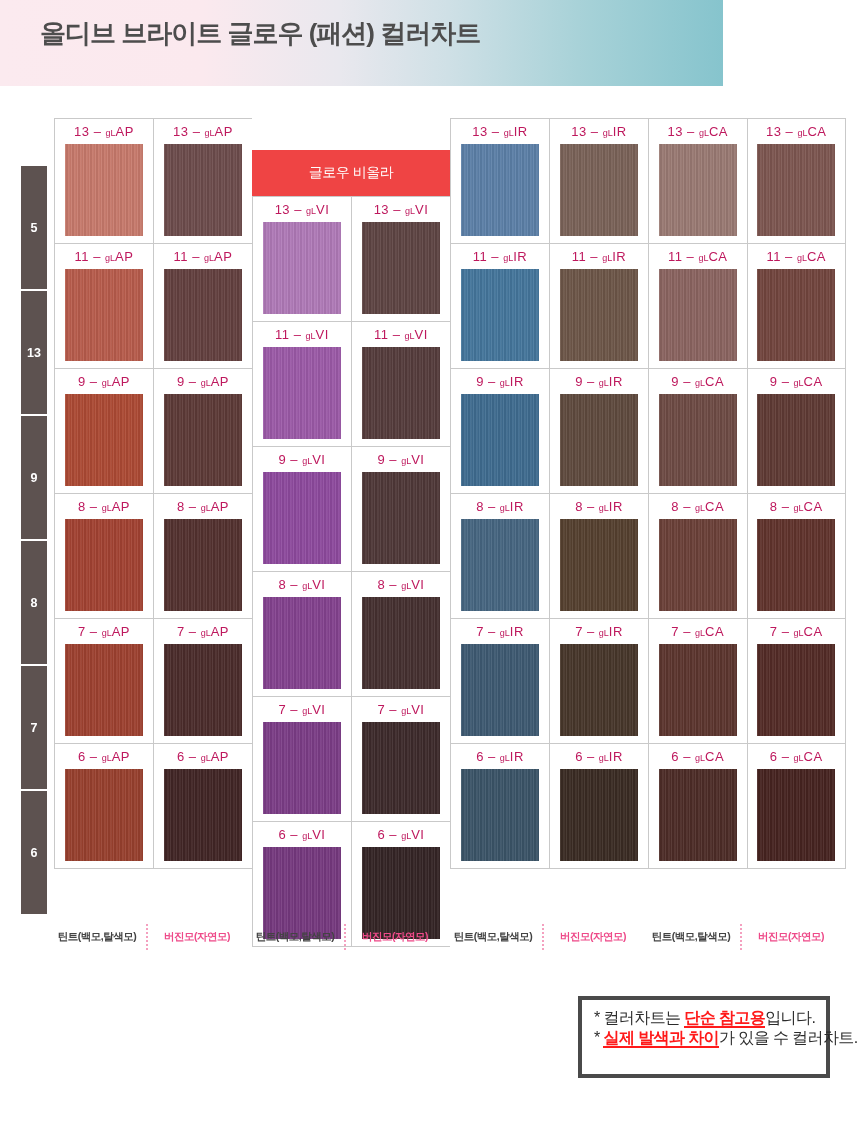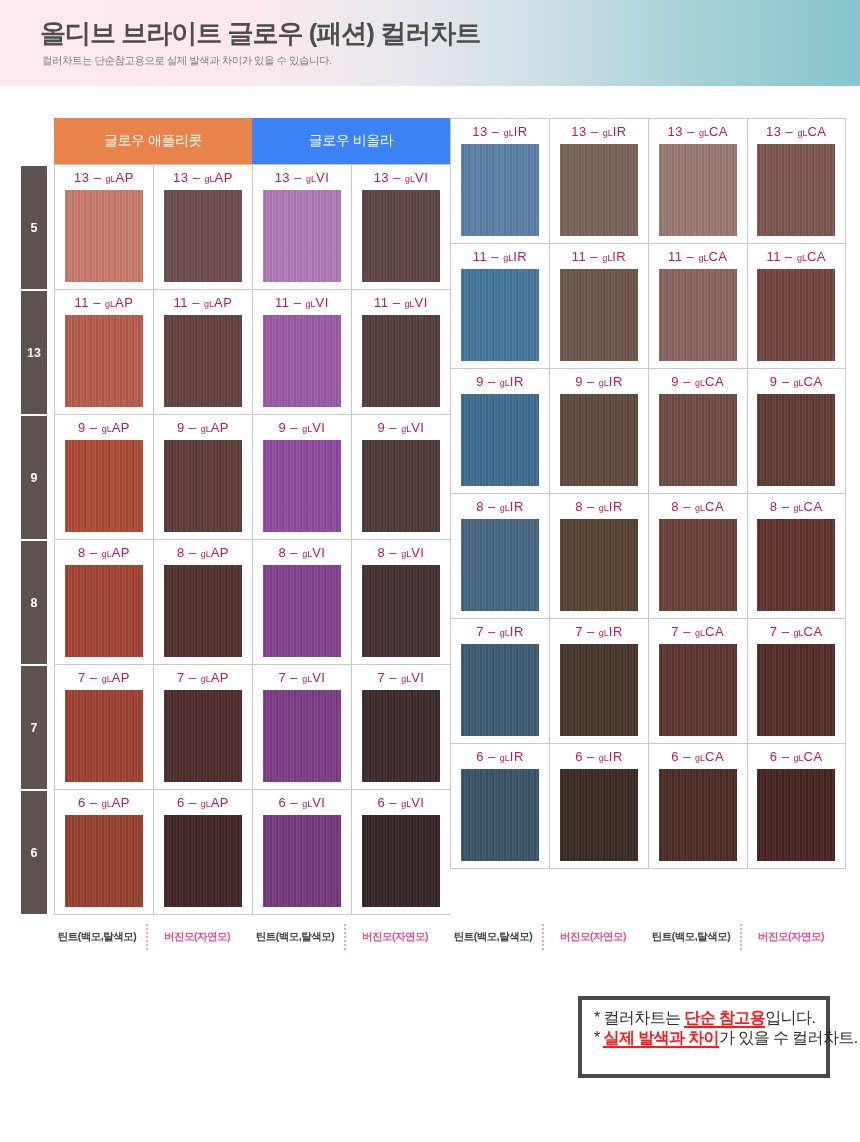--- a/index.html
+++ b/index.html
@@ -12,21 +12,21 @@
   }
   #page {
     position: relative;
     width: 860px; height: 1142px;
     background: #ffffff;
   }
 
   
   .banner {
     position: absolute; left: 0; top: 0;
-    width: 860px; height: 86px;
+    width: 723px; height: 86px;
     background: linear-gradient(to right,
         #fbeaef 0%, #fbe9ee 28%, #e9e8ee 47%,
         #cfe0e6 62%, #a8d2d8 80%, #86c4cd 100%);
   }
   .banner-title {
     position: absolute; left: 40px; top: 16px;
     font-size: 26px; font-weight: bold;
     color: #4d4d4d;
     letter-spacing: -1px;
     white-space: nowrap;
@@ -173,36 +173,34 @@
     border-bottom: 2px solid #ff1a1a;
   }
 </style>
 </head>
 <body>
 
 <div id="page">
 
   <div class="banner">
     <div class="banner-title">올디브 브라이트 글로우 (패션) 컬러차트</div>
-    <div class="banner-sub">컬러차트는 단순참고용으로 실제 발색과 차이가 있을 수 있습니다.</div>
   </div>
 
   <div class="chart">
     <div class="chart-row-flex">
       <div class="rail">
           <div class="rail-cell" style="height: 125px;">5</div>
           <div class="rail-cell" style="height: 125px;">13</div>
           <div class="rail-cell" style="height: 125px;">9</div>
           <div class="rail-cell" style="height: 125px;">8</div>
           <div class="rail-cell" style="height: 125px;">7</div>
           <div class="rail-cell" style="height: 125px;">6</div>
         </div>
       <div class="groups">
           <div class="group">
-            <div class="group-head" style="background: rgb(232, 132, 74);">글로우 애플리콧</div>
             <div class="group-body">
               <div class="subcol">
                 <div class="cell" style="height: 125px;">
                   <div class="cell-label">13 – <span class="pref">gL</span>AP</div>
                   <div class="swatch" style="height: 96px; background-color: rgb(200, 122, 108);"></div>
                 </div>
                 <div class="cell" style="height: 125px;">
                   <div class="cell-label">11 – <span class="pref">gL</span>AP</div>
                   <div class="swatch" style="height: 96px; background-color: rgb(184, 92, 76);"></div>
                 </div>
@@ -245,21 +243,21 @@
                   <div class="swatch" style="height: 96px; background-color: rgb(75, 44, 43);"></div>
                 </div>
                 <div class="cell" style="height: 125px;">
                   <div class="cell-label">6 – <span class="pref">gL</span>AP</div>
                   <div class="swatch" style="height: 96px; background-color: rgb(65, 37, 37);"></div>
                 </div>
               </div>
             </div>
           </div>
           <div class="group">
-            <div class="group-head" style="background: #3b82f6;">글로우 비올라</div>
+            <div class="group-head" style="background: #ef4444; margin-top: 32px;">글로우 비올라</div>
             <div class="group-body">
               <div class="subcol">
                 <div class="cell" style="height: 125px;">
                   <div class="cell-label">13 – <span class="pref">gL</span>VI</div>
                   <div class="swatch" style="height: 96px; background-color: rgb(176, 122, 184);"></div>
                 </div>
                 <div class="cell" style="height: 125px;">
                   <div class="cell-label">11 – <span class="pref">gL</span>VI</div>
                   <div class="swatch" style="height: 96px; background-color: rgb(156, 90, 168);"></div>
                 </div>

